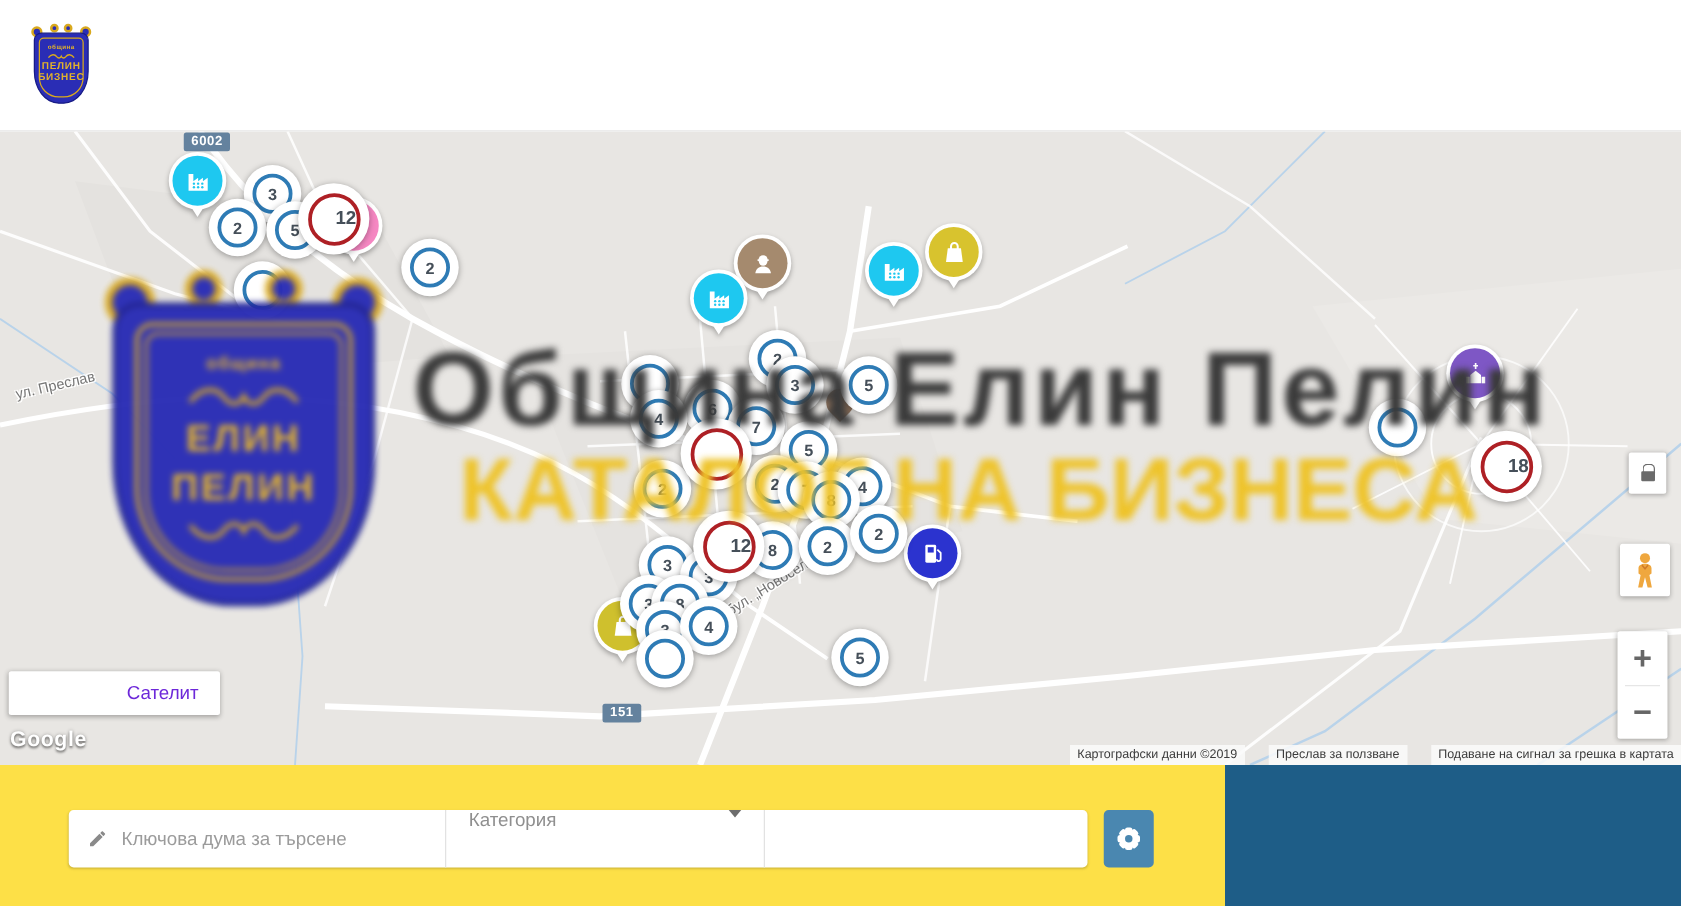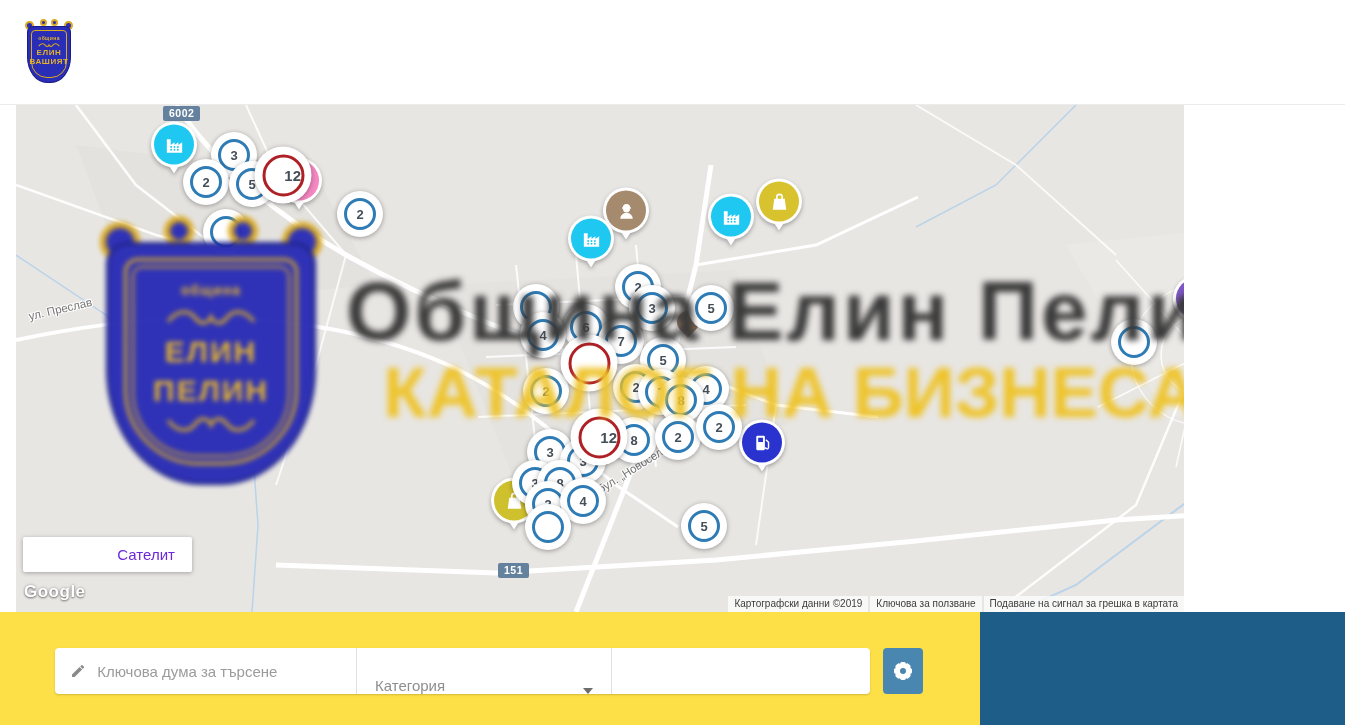--- a/index.html
+++ b/index.html
@@ -44,21 +44,21 @@
   .crest-w .c-frame2 { inset:46px 30px 28px 30px; border-width:2px; border-radius:10px 10px 65px 65px; }
   .crest-w .curl { width:40px; height:40px; border-width:6px; }
   .crest-w .cu1 { left:-2px; top:2px; } .crest-w .cu2 { right:-2px; top:2px; }
   .crest-w .cu3 { left:62px; top:-4px; width:30px; height:30px; } .crest-w .cu4 { right:62px; top:-4px; width:30px; height:30px; }
   .crest-w .c-inner { inset:48px 32px 30px 32px; padding-top:14px; gap:7px; }
   .crest-w .c-top { font-size:14px; letter-spacing:1px; }
   .crest-w .c-name { font-size:30px; letter-spacing:2px; }
   .crest-w svg.orn { width:92px; height:24px; }
 
   
-  .map { position:absolute; top:105px; left:16px; width:1168px; height:507px;
+  .map { position:absolute; top:105px; left:0; width:1345px; height:507px;
          background:#e8e6e3; overflow:hidden; cursor:grab; }
   .roads { position:absolute; left:0; top:0; z-index:0; }
   .street-label { position:absolute; z-index:5; font-size:11.5px; color:#757575; white-space:nowrap;
                   text-shadow:1px 1px 0 #fff,-1px 1px 0 #fff,1px -1px 0 #fff,-1px -1px 0 #fff; }
   .road-badge { position:absolute; z-index:5; background:#64829e; color:#fff; font-size:10.5px;
                 font-weight:700; padding:1px 6px 2px; border-radius:2px; letter-spacing:.5px; }
 
   
   .cluster { position:absolute; z-index:20; transform:translate(-50%,-50%); width:46px; height:46px;
              background:#fff; border-radius:50%; box-shadow:0 1px 5px rgba(0,0,0,.35);
@@ -104,34 +104,34 @@
   .zdiv { height:1px; background:#e6e6e6; margin:0 6px; }
   .maptype { left:7px; top:432px; height:35px; display:flex; overflow:hidden; cursor:pointer; }
   .mt-btn { padding:0 17px; display:flex; align-items:center; font-size:15px; white-space:nowrap; }
   .mt-map { font-weight:700; color:#000; border-right:1px solid #e6e6e6;margin-top:47px; }
   .mt-sat { color:#6d28d9; }
   .google-logo { position:absolute; left:8px; top:477px; z-index:50; font-size:17px; font-weight:700;
                  color:#fff; letter-spacing:.5px;
                  text-shadow:0 1px 2px rgba(0,0,0,.45), 0 0 3px rgba(0,0,0,.3); cursor:pointer; }
   .attrib { position:absolute; right:0; bottom:0; z-index:55; display:flex; align-items:stretch; }
   .attrib span { background:rgba(250,250,250,.85); font-size:10px; color:#3c3c3c;
-                 padding:2px 6px 3px; margin-left:2px; white-space:nowrap; }
+                 padding:2px 6px 3px; margin-left:19px; white-space:nowrap; }
   .attrib span.lnk { cursor:pointer; }
 
   
   .searchbar { position:absolute; top:612px; left:0; width:1345px; height:113px; background:#fde047; z-index:100; }
   .searchbar .dark { position:absolute; right:0; top:0; width:365px; height:113px; background:#1e5d87; }
   .fields { position:absolute; left:55px; top:36px; width:815px; height:46px; background:#fff;
             border-radius:4px; display:flex; box-shadow:0 1px 2px rgba(0,0,0,.18); }
   .f-keyword { flex:0 0 302px; display:flex; align-items:center; gap:11px; padding:0 15px;
                border-right:1px solid #e2e2e2; }
   .f-keyword input { border:none; outline:none; font-size:15px; color:#555; width:100%;
                      font-family:"Liberation Sans", sans-serif; }
   .f-keyword input::placeholder { color:#9b9b9b; }
-  .f-select { display:flex; align-items:flex-end; justify-content:space-between; padding:0 18px;
+  .f-select { display:flex; align-items:flex-start; justify-content:space-between; padding:0 18px;
               color:#8f8f8f; font-size:15px; cursor:pointer; }
   .f-cat { flex:0 0 255px; border-right:1px solid #e2e2e2; }
   .f-loc { flex:1; }
   .caret { width:0; height:0; border-left:5px solid transparent; border-right:5px solid transparent;
            border-top:6px solid #6d6d6d; }
   .gear-btn { position:absolute; left:883px; top:36px; width:40px; height:46px; background:#4a87b0;
               border-radius:4px; display:flex; align-items:center; justify-content:center; cursor:pointer; }
   .gear { position:relative; width:22px; height:22px; }
   .gear i { position:absolute; left:2px; top:8px; width:18px; height:6px; background:#fff; border-radius:2px; }
   .gear i.g2 { transform:rotate(45deg); } .gear i.g3 { transform:rotate(90deg); } .gear i.g4 { transform:rotate(135deg); }
@@ -157,22 +157,22 @@
           <span class="curl cu2"></span>
         <span class="curl cu3"></span>
           <span class="curl cu4"></span>
         <div class="c-bg"></div>
         <div class="c-frame"></div>
         <div class="c-inner">
           <span class="c-top">община</span>
           <svg class="orn" viewBox="0 0 60 14">
               <path d="M2 10 C8 2 16 2 20 8 C23 12 28 12 30 7 C32 12 37 12 40 8 C44 2 52 2 58 10" stroke="#d9a91e" fill="none" stroke-width="3"></path>
             </svg>
-          <span class="c-name">ЕЛИН</span>
-          <span class="c-name">ВАШИЯТ</span>
+          <span class="c-name">ПЕЛИН</span>
+          <span class="c-name">БИЗНЕС</span>
         </div>
       </div>
     </div>
   </div>
 
   <div class="map">
     <svg class="roads" width="1345" height="507" viewBox="0 0 1345 507">
       <polygon points="1050,140 1345,110 1345,330 1150,310" fill="#ebe9e6"></polygon>
       <polygon points="420,180 720,165 770,320 500,380" fill="#e5e3e0"></polygon>
       <polygon points="60,40 300,70 360,180 120,200" fill="#e4e2df"></polygon>
@@ -544,21 +544,21 @@
       <div class="zdiv"></div>
       <div class="zbtn">−</div>
     </div>
     <div class="gbtn maptype">
       <div class="mt-btn mt-map">Карта</div>
       <div class="mt-btn mt-sat">Сателит</div>
     </div>
     <div class="google-logo">Google</div>
     <div class="attrib">
       <span>Картографски данни ©2019</span>
-      <span class="lnk">Ключова за ползване</span>
+      <span class="lnk">Преслав за ползване</span>
       <span class="lnk">Подаване на сигнал за грешка в картата</span>
     </div>
   </div>
 
   <div class="searchbar">
     <div class="dark"></div>
     <div class="fields">
       <div class="f-keyword">
         <svg width="18" height="18" viewBox="0 0 24 24">
           <path fill="#8a8a8a" d="M3 17.2V21h3.8L18 9.8 14.2 6 3 17.2zM20.7 7.1c.4-.4.4-1 0-1.4l-2.4-2.4c-.4-.4-1-.4-1.4 0l-1.8 1.8 3.8 3.8 1.8-1.8z"></path>

